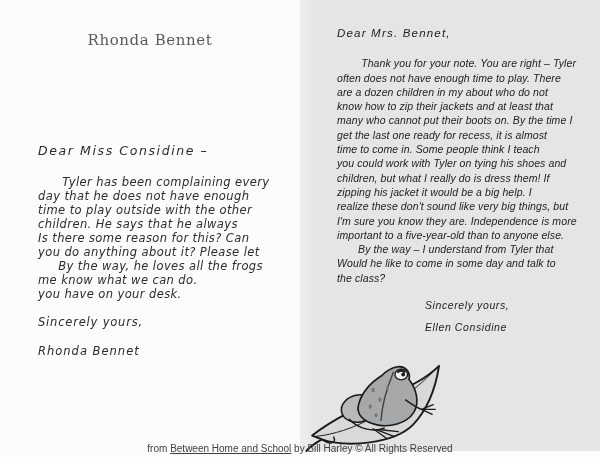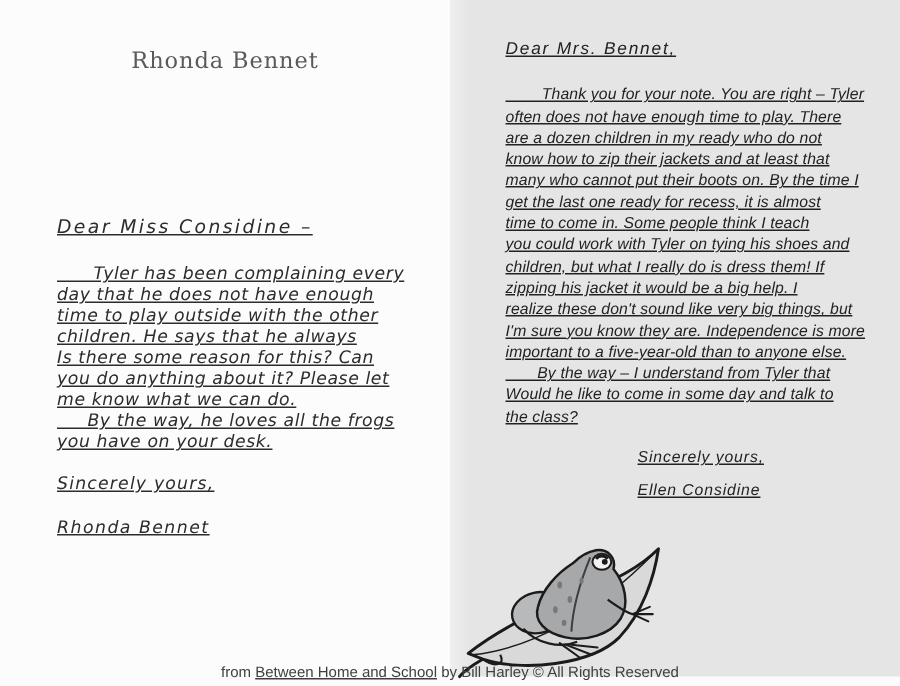--- a/index.html
+++ b/index.html
@@ -17,21 +17,21 @@
     left: 300px; width: 300px;
     background: linear-gradient(90deg, #efefef 0px, #e5e5e5 14px);
   }
   .page-header {
     position: absolute; top: 31px; left: 0; width: 100%;
     margin: 0; text-align: center;
     font-family: "DejaVu Serif", serif;
     font-size: 15px; font-weight: 400;
     letter-spacing: 0.6px; color: #5a5a5a;
   }
-  .letter { position: absolute; color: #2c2c2c; text-decoration: underline; }
+  .letter { position: absolute; color: #2c2c2c; }
   .letter .salutation, .letter .line, .letter .closing, .letter .signature { white-space: pre; }
 
   .letter-left {
     left: 38px; top: 103px; width: 242px;
     font-family: "DejaVu Sans", sans-serif; font-style: italic;
     font-size: 11.5px; line-height: 14px; letter-spacing: 0.4px;
   }
   .letter-left .salutation { font-size: 12.5px; letter-spacing: 1.6px; margin-bottom: 17px; margin-top: 41px; }
   .letter-left .closing { margin-top: 14px; letter-spacing: 0.8px; }
   .letter-left .signature { margin-top: 15px; letter-spacing: 1px; }
@@ -66,37 +66,37 @@
     <h1 class="page-header">Rhonda Bennet</h1>
     <div class="letter letter-left">
       <div class="salutation">Dear Miss Considine –</div>
       <div class="body">
           <div class="line">      Tyler has been complaining every</div>
           <div class="line">day that he does not have enough</div>
           <div class="line">time to play outside with the other</div>
           <div class="line">children. He says that he always</div>
           <div class="line">Is there some reason for this? Can</div>
           <div class="line">you do anything about it? Please let</div>
+          <div class="line">     By the way, he loves all the frogs</div>
           <div class="line">me know what we can do.</div>
-          <div class="line">     By the way, he loves all the frogs</div>
           <div class="line">you have on your desk.</div>
           <div class="line"></div>
         </div>
       <div class="closing">Sincerely yours,</div>
       <div class="signature">Rhonda Bennet</div>
     </div>
   </section>
 
   <section class="page page-right">
     <div class="letter letter-right">
       <div class="salutation">Dear Mrs. Bennet,</div>
       <div class="body">
           <div class="line">        Thank you for your note. You are right – Tyler</div>
           <div class="line">often does not have enough time to play. There</div>
-          <div class="line">are a dozen children in my ready who do not</div>
+          <div class="line">are a dozen children in my about who do not</div>
           <div class="line">know how to zip their jackets and at least that</div>
           <div class="line">many who cannot put their boots on. By the time I</div>
           <div class="line">get the last one ready for recess, it is almost</div>
           <div class="line">time to come in. Some people think I teach</div>
           <div class="line">you could work with Tyler on tying his shoes and</div>
           <div class="line">children, but what I really do is dress them! If</div>
           <div class="line">zipping his jacket it would be a big help. I</div>
           <div class="line">realize these don't sound like very big things, but</div>
           <div class="line">I'm sure you know they are. Independence is more</div>
           <div class="line">important to a five-year-old than to anyone else.</div>

